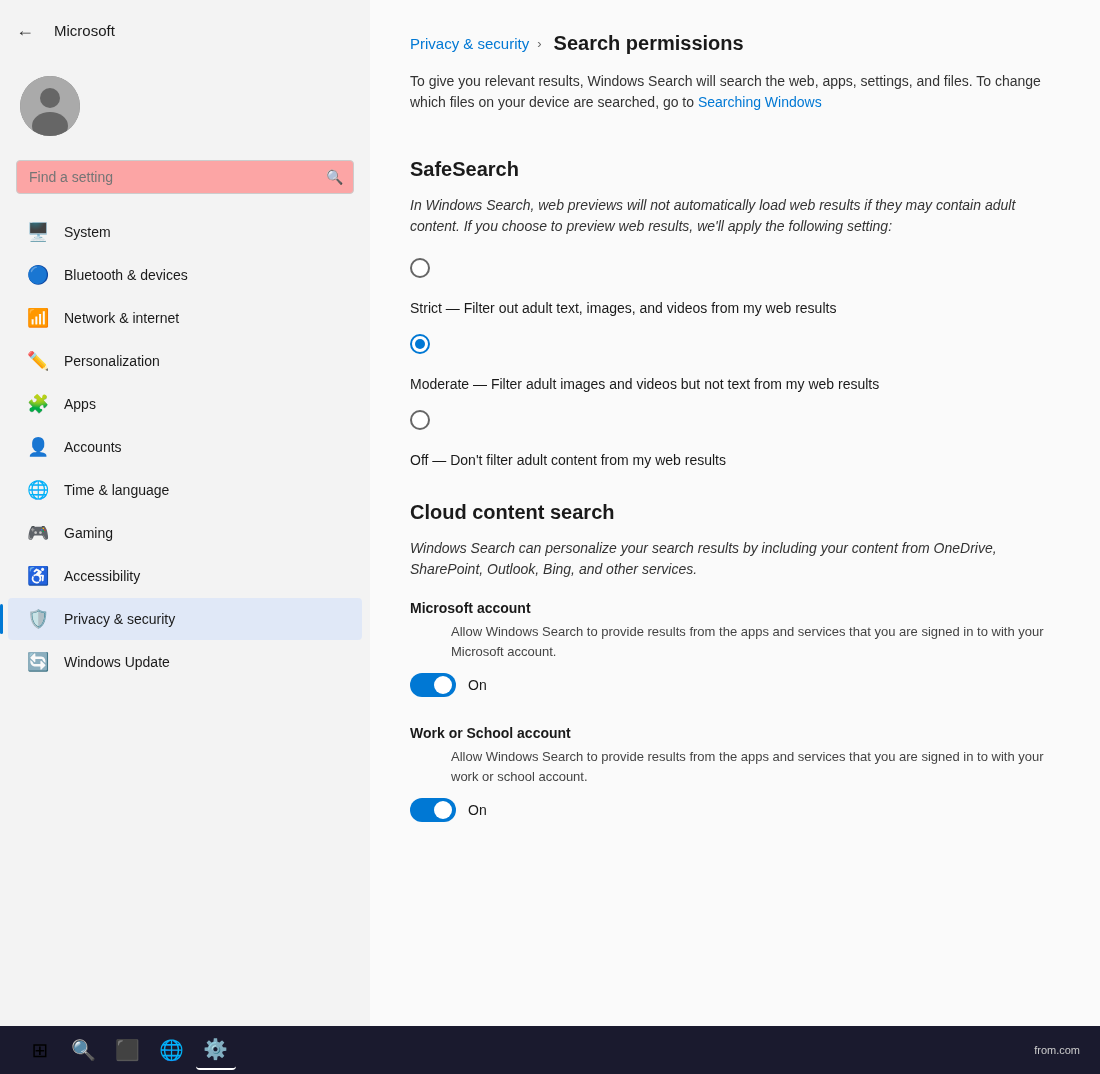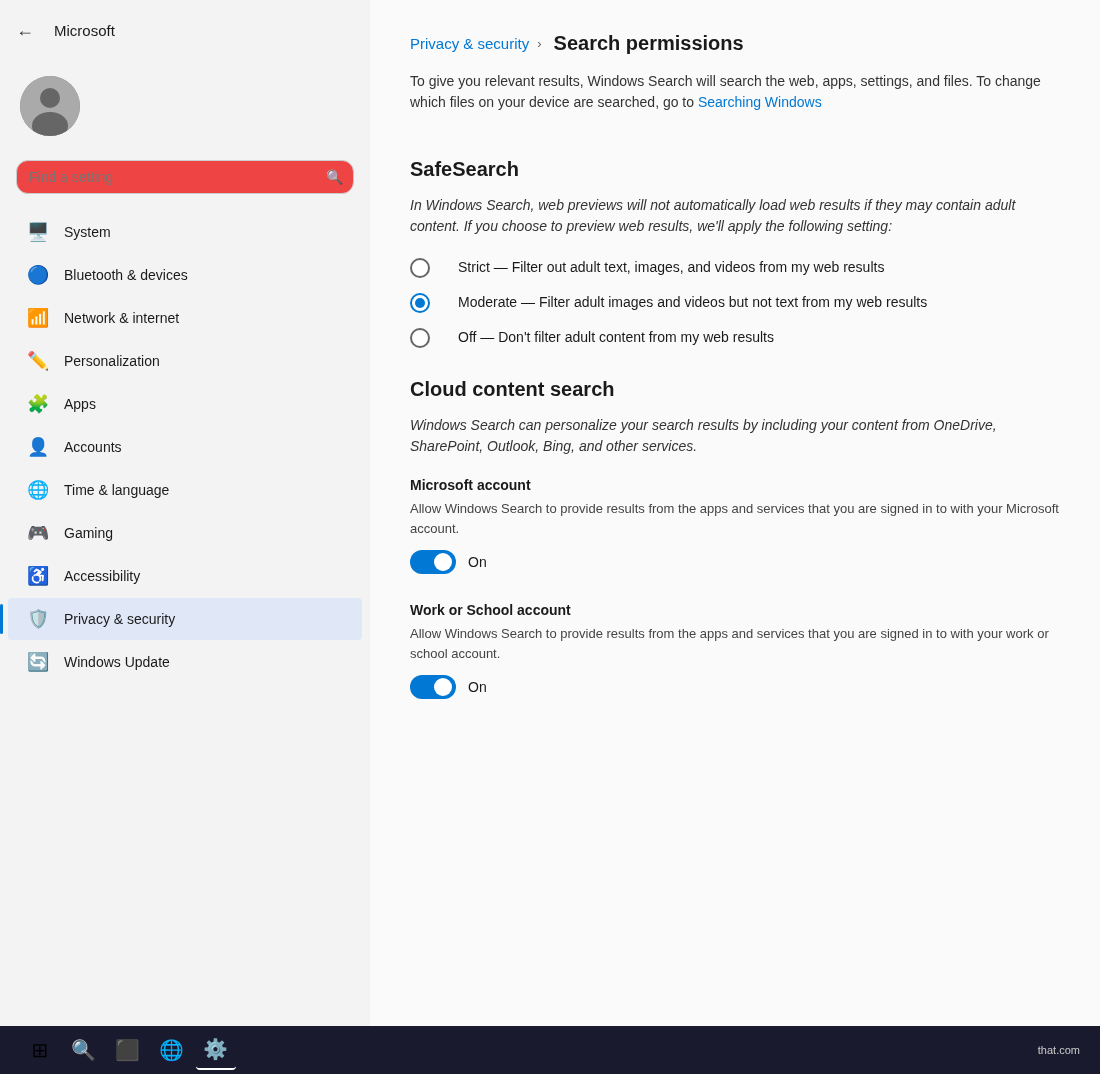--- a/index.html
+++ b/index.html
@@ -73,22 +73,22 @@
 
     .search-box {
       margin: 8px 16px 16px 16px;
       position: relative;
     }
 
     .search-input {
       width: 100%;
       padding: 8px 36px 8px 12px;
       border: 1px solid #ccc;
-      border-radius: 12px;
-      background: #ef4444;
+      border-radius: 4px;
+      background: #fca5a5;
       font-size: 14px;
       color: #333;
       outline: none;
     }
 
     .search-icon-wrap {
       position: absolute;
       right: 10px;
       top: 50%;
       transform: translateY(-50%);
@@ -210,21 +210,22 @@
     .radio-group {
       display: flex;
       flex-direction: column;
       gap: 14px;
       margin-bottom: 30px;
     }
 
     .radio-item {
       display: flex;
       align-items: flex-start;
-      gap: 28px;
+      gap: 20px;
+      flex-direction: column;
     }
 
     .radio-circle {
       width: 20px;
       height: 20px;
       border-radius: 50%;
       border: 2px solid #666;
       background: white;
       flex-shrink: 0;
       margin-top: 1px;
@@ -262,20 +263,21 @@
       font-weight: 600;
       color: #1a1a1a;
       margin-bottom: 6px;
     }
 
     .subsection-desc {
       font-size: 13px;
       color: #444;
       line-height: 1.5;
       margin-bottom: 12px;
+      margin-left: 41px;
     }
 
     .toggle-row {
       display: flex;
       align-items: center;
       gap: 12px;
       margin-bottom: 28px;
     }
 
     .toggle {
@@ -478,14 +480,14 @@
 </div>
 
 <div class="taskbar">
   <div class="taskbar-left">
   <div class="taskbar-icon">⊞</div>
       <div class="taskbar-icon">🔍</div>
       <div class="taskbar-icon">⬛</div>
       <div class="taskbar-icon">🌐</div>
       <div class="taskbar-icon active">⚙️</div>
     </div>
-  <div class="taskbar-right">that.com</div>
+  <div class="taskbar-right">from.com</div>
 </div>
 
 </body></html>

